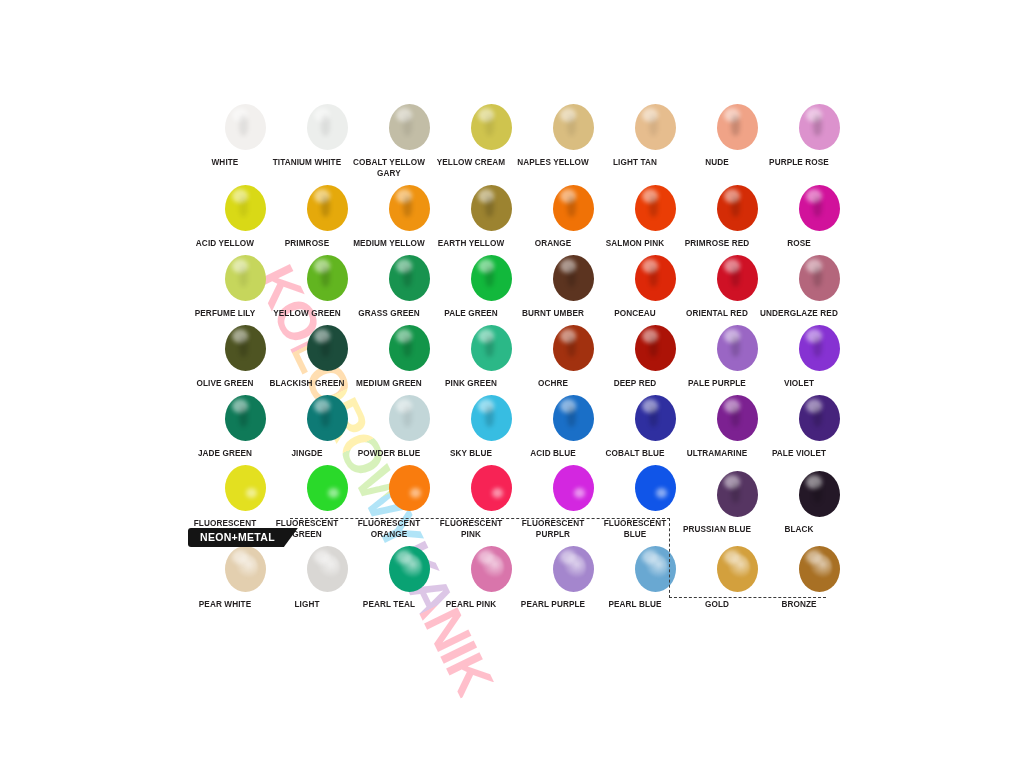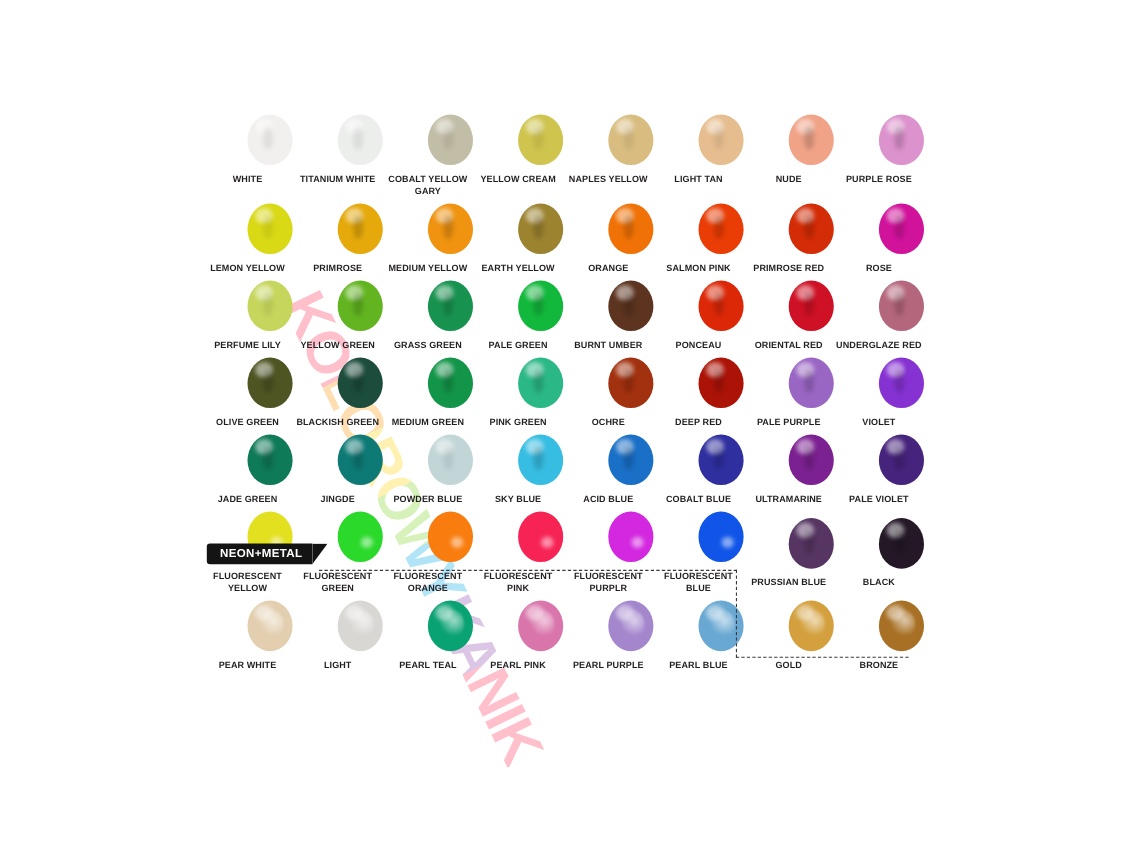--- a/index.html
+++ b/index.html
@@ -128,21 +128,21 @@
     text-align: center;
     letter-spacing: 0.1px;
     width: 82px;
     min-height: 11px;
   }
 
   
   #neon-tag {
     position: absolute;
     left: 188px;
-    top: 494px;
+    top: 528px;
     height: 19px;
     z-index: 20;
     display: flex;
     align-items: center;
   }
   #neon-tag .tag-body {
     background: #141414;
     color: #ffffff;
     font-size: 10.5px;
     font-weight: 700;
@@ -216,21 +216,21 @@
           <div class="label">NUDE</div>
         </div>
         <div class="cell">
           <div class="swatch" style="background: rgb(220, 146, 205);"></div>
           <div class="label">PURPLE ROSE</div>
         </div>
       </div>
       <div class="row">
         <div class="cell">
           <div class="swatch pale" style="background: rgb(217, 217, 22);"></div>
-          <div class="label">LEMON YELLOW</div>
+          <div class="label">ACID YELLOW</div>
         </div>
         <div class="cell">
           <div class="swatch" style="background: rgb(229, 169, 11);"></div>
           <div class="label">PRIMROSE</div>
         </div>
         <div class="cell">
           <div class="swatch" style="background: rgb(239, 147, 16);"></div>
           <div class="label">MEDIUM YELLOW</div>
         </div>
         <div class="cell">

